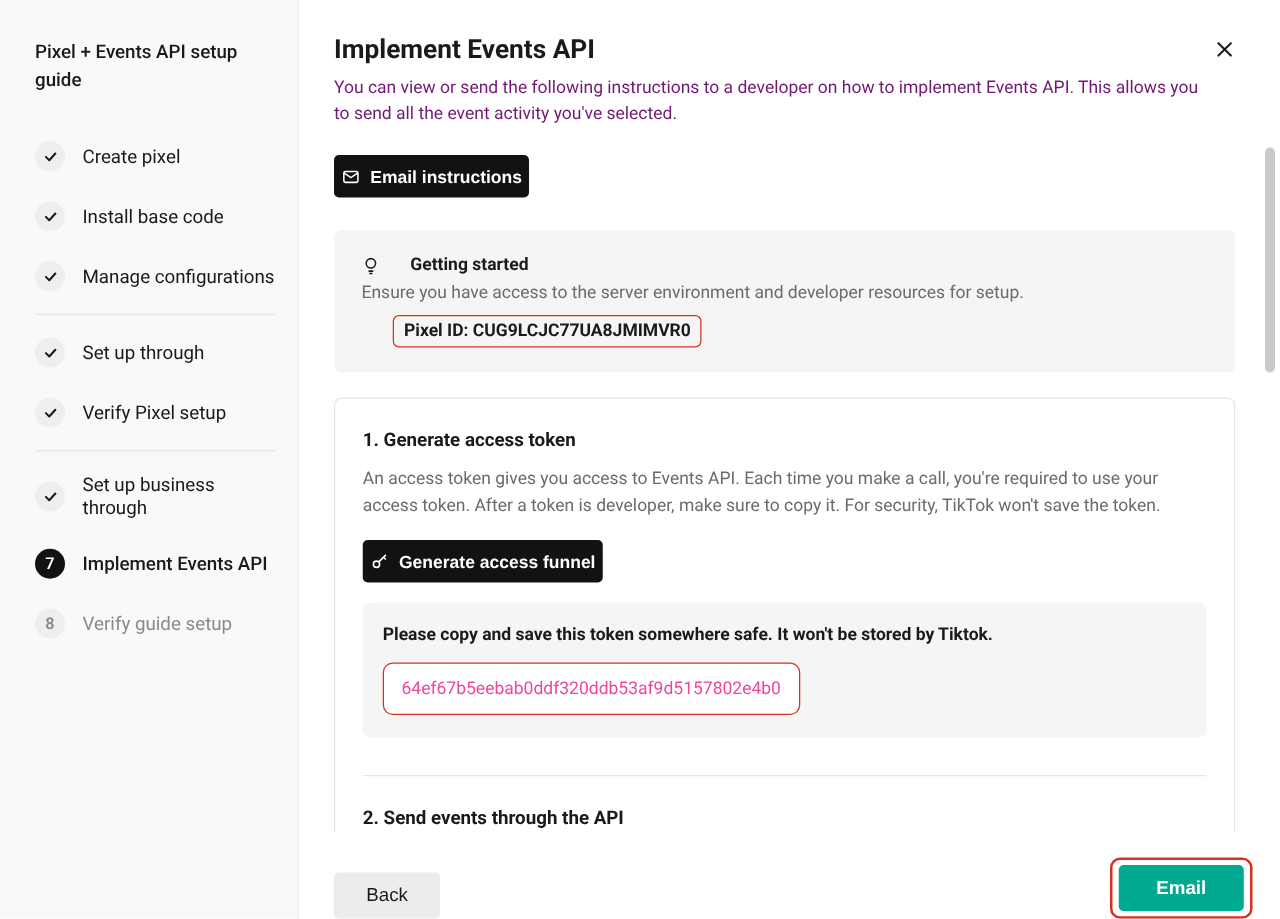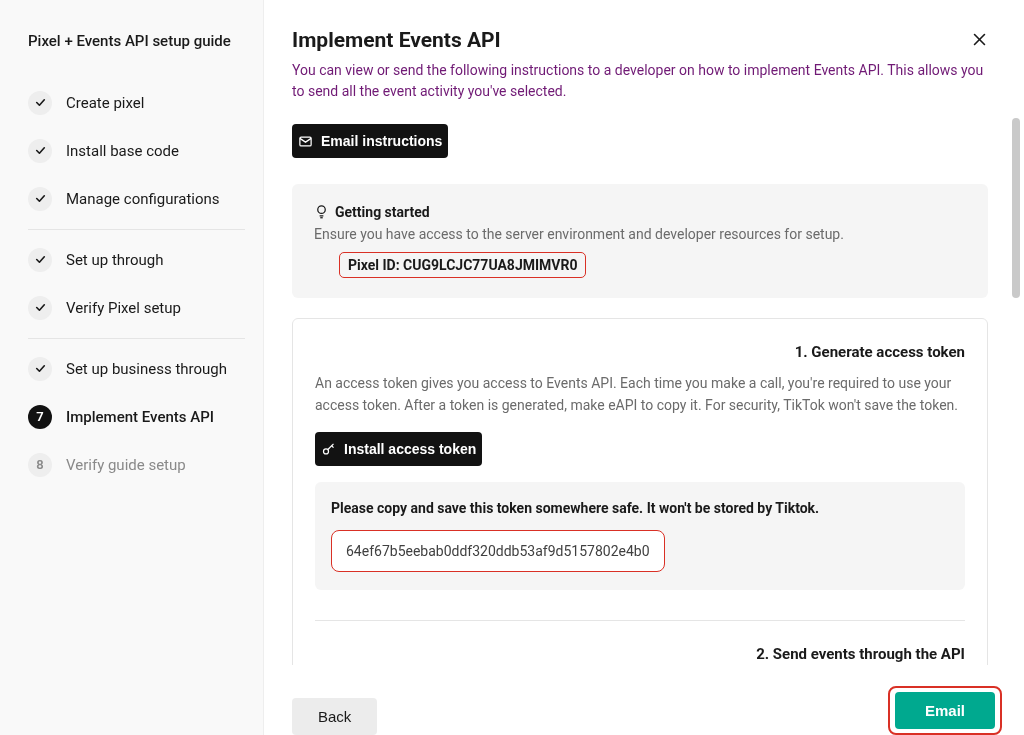--- a/index.html
+++ b/index.html
@@ -1,19 +1,19 @@
 <!DOCTYPE html>
 <html><head>
 <meta charset="utf-8">
 <style>
   * { box-sizing: border-box; margin: 0; padding: 0; }
   body { font-family: -apple-system, BlinkMacSystemFont, "Segoe UI", Roboto, Helvetica, Arial, sans-serif; background: #fff; color: #1a1a1a; }
   .app { display: flex; width: 1024px; height: 735px; position: relative; overflow: hidden; }
   
-  .sidebar { width: 264px; background: #f9f9f9; padding: 30px 18px 8px 28px; border-right: 1px solid #eee; }
+  .sidebar { width: 239px; background: #f9f9f9; padding: 30px 18px 8px 28px; border-right: 1px solid #eee; }
   .sidebar-title { font-size: 15px; font-weight: 500; color: #1a1a1a; line-height: 1.5; margin-bottom: 26px; }
   .step-list { list-style: none; }
   .step { display: flex; align-items: center; gap: 14px; padding: 12px 0; }
   .step-circle { width: 24px; height: 24px; border-radius: 50%; background: #eeeeee; display: flex; align-items: center; justify-content: center; flex-shrink: 0; }
   .step-circle svg { width: 13px; height: 13px; }
   .step-circle .num { font-size: 13px; font-weight: 600; color: #8a8a8a; }
   .step-circle.current { background: #121212; }
   .step-circle.current .num { color: #fff; }
   .step-label { font-size: 15px; color: #1a1a1a; }
   .step-label.pending { color: #8a8a8a; }
@@ -24,31 +24,31 @@
   .page-head { position: relative; margin-bottom: 22px; }
   .page-title { font-size: 21px; font-weight: 700; margin-bottom: 8px; }
   .page-desc { font-size: 14px; color: #701a75; line-height: 1.5; max-width: 700px; }
   .close-btn { position: absolute; top: -2px; right: -4px; width: 26px; height: 26px; display:flex;align-items:center;justify-content:center; background:none;border:none;cursor:pointer;}
   .close-btn svg { width: 17px; height: 17px; }
   .btn { display:inline-flex; align-items:center; gap:8px; padding: 9px 6px; border-radius:4px; font-size:14px; font-weight:600; border:none; cursor:pointer; }
   .btn-dark { background:#121212; color:#fff; }
   .btn-dark svg { width:15px; height:15px; }
   
   .card-muted { background:#f5f5f5; border-radius:6px; padding:20px 22px; margin-top:26px; }
-  .gs-head { display:flex; align-items:flex-start; gap:6px; font-size:14px; font-weight:700; margin-bottom:6px; }
+  .gs-head { display:flex; align-items:flex-end; gap:24px; font-size:14px; font-weight:700; margin-bottom:6px; }
   .gs-head svg { width:15px; height:15px; }
   .gs-text { font-size:14px; color:#6b6b6b; margin-bottom:10px; }
   .pixel-id { display:inline-block; font-size:14px; font-weight:700; padding:4px 8px; border:1.5px solid #d93025; border-radius:5px; margin-left:25px; }
   
   .card-outline { border:1px solid #e5e5e5; border-radius:6px; margin-top:20px; padding:24px 22px 26px; }
-  .sec-title { font-size:15px; font-weight:700; margin-bottom:12px;text-align:right; }
+  .sec-title { font-size:15px; font-weight:700; margin-bottom:12px; }
   .sec-text { font-size:14px; color:#6b6b6b; line-height:1.55; margin-bottom:16px; }
   .token-card { background:#f5f5f5; border-radius:6px; padding:18px 16px; margin-top:16px; }
   .token-label { font-size:14px; font-weight:700; margin-bottom:14px; }
-  .token-val { display:inline-block; background:#fff; border:1.5px solid #d93025; border-radius:8px; padding:12px 14px; font-size:14px; color:#404040; }
+  .token-val { display:inline-block; background:#fff; border:1.5px solid #d93025; border-radius:8px; padding:12px 14px; font-size:14px; color:#ec4899; }
   .hr-inner { border:none; border-top:1px solid #e5e5e5; margin:30px 0 24px; }
   
   .footer { height:70px; border-top:0; display:flex; align-items:flex-end; justify-content:space-between; padding:0 22px 0 28px; background:#fff; position:relative; }
   .btn-back { background:#ececec; color:#1a1a1a; padding:10px 26px; border-radius:4px; border:none; font-size:15px; font-weight:500; cursor:pointer; }
   .next-wrap { border:2px solid #d93025; border-radius:8px; padding:4px 5px; }
   .btn-next { background:#00a98f; color:#fff; padding:10px 30px; border-radius:4px; border:none; font-size:15px; font-weight:700; cursor:pointer; }
   
   .scroll-thumb { position:absolute; top:118px; right:4px; width:8px; height:180px; background:#c9c9c9; border-radius:4px; }
 </style>
 </head>
@@ -159,28 +159,28 @@
         </div>
         <div class="gs-text">Ensure you have access to the server environment and developer resources for setup.</div>
         <span class="pixel-id">
           <span>Pixel ID: </span><span>CUG9LCJC77UA8JMIMVR0</span>
         </span>
       </div>
 
       
       <div class="card-outline">
         <div class="sec-title">1. Generate access token</div>
-        <p class="sec-text">An access token gives you access to Events API. Each time you make a call, you're required to use your access token. After a token is generated, make eAPI to copy it. For security, TikTok won't save the token.</p>
+        <p class="sec-text">An access token gives you access to Events API. Each time you make a call, you're required to use your access token. After a token is developer, make sure to copy it. For security, TikTok won't save the token.</p>
         <button class="btn btn-dark">
           <svg viewBox="0 0 24 24" fill="none" stroke="#fff" stroke-width="2">
               <circle cx="8" cy="15" r="4"></circle>
               <line x1="11" y1="12" x2="20" y2="3"></line>
               <line x1="17" y1="6" x2="20" y2="9"></line>
             </svg>
-          <span>Install access token</span>
+          <span>Generate access funnel</span>
         </button>
 
         <div class="token-card">
           <div class="token-label">Please copy and save this token somewhere safe. It won't be stored by Tiktok.</div>
           <div class="token-val">64ef67b5eebab0ddf320ddb53af9d5157802e4b0</div>
         </div>
 
         <hr class="hr-inner">
 
         <div class="sec-title">2. Send events through the API</div>

